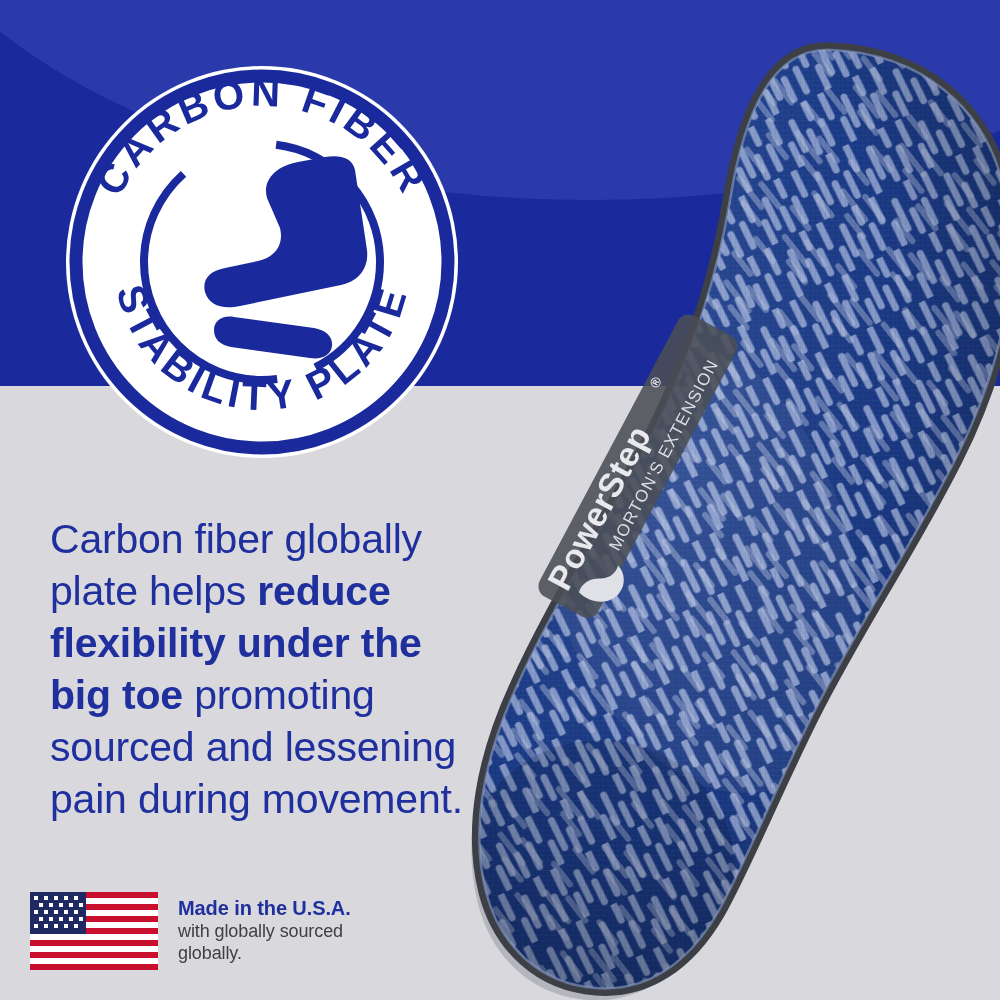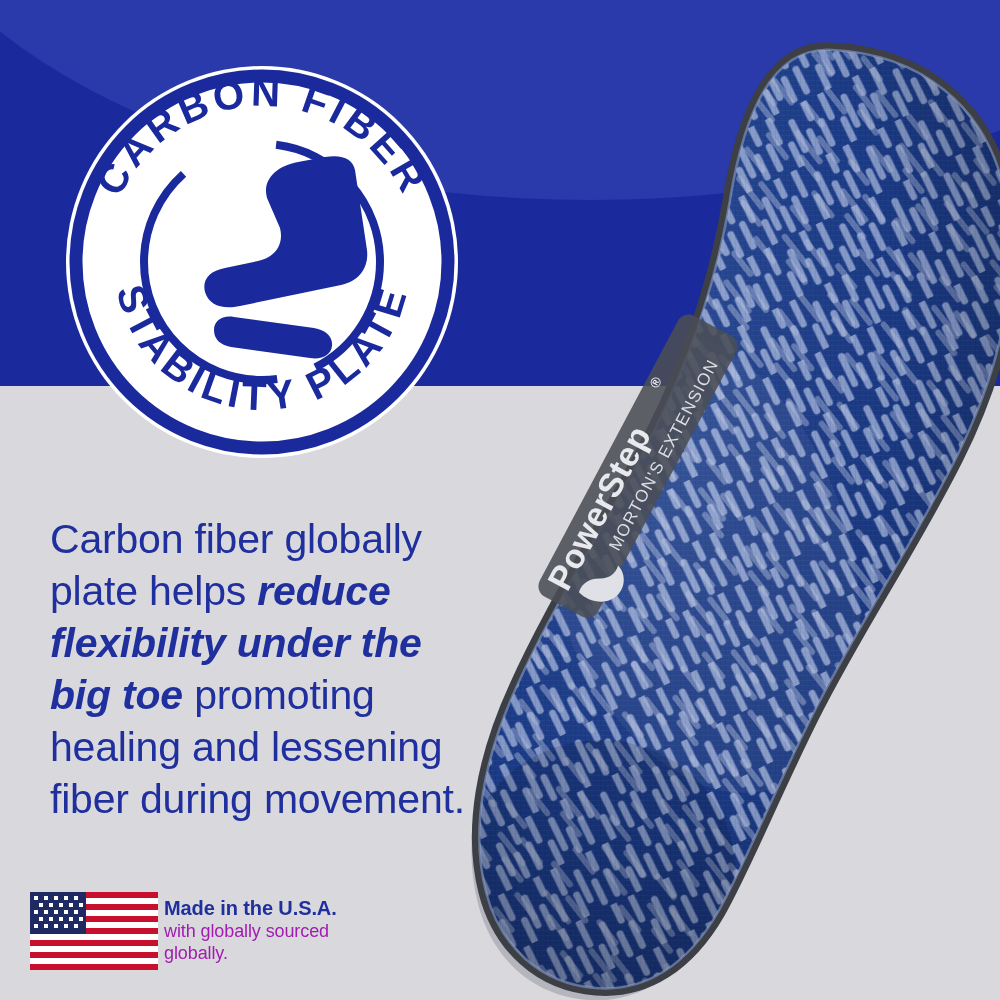--- a/index.html
+++ b/index.html
@@ -32,36 +32,36 @@
   .badge svg{display:block;width:400px;height:400px;}
 
   
   .copy{
     position:absolute;left:50px;top:472px;width:420px;
     color:#1f2f9e;
     font-size:41px;line-height:52px;
     letter-spacing:-0.2px;
     font-weight:400;
   }
-  .copy b{font-weight:700;font-style:italic;}
+  .copy b{font-weight:700;}
 
   
   .usa{
     position:absolute;left:30px;top:892px;
-    display:flex;align-items:flex-start;gap:6px;
+    display:flex;align-items:flex-start;gap:20px;
   }
   .flag{position:relative;width:128px;height:78px;flex:0 0 auto;}
   .flag svg{display:block;width:128px;height:78px;}
   .usa-text{padding-top:4px;}
   .usa-title{
     color:#1f2f9e;font-size:20px;font-weight:700;line-height:24px;
     letter-spacing:-0.1px;white-space:nowrap;
   }
   .usa-sub{
-    color:#a21caf;font-size:18px;font-weight:400;line-height:22px;
+    color:#404040;font-size:18px;font-weight:400;line-height:22px;
     letter-spacing:-0.1px;
   }
 
   
   .insole-wrap{
     position:absolute;left:400px;top:40px;width:640px;height:990px;
     pointer-events:none;
   }
   .insole-wrap svg{display:block;width:640px;height:990px;}
 </style>
@@ -206,21 +206,21 @@
         <text x="66" y="22" font-family="Liberation Sans, sans-serif" font-size="17" font-weight="400" fill="#dcdee3" letter-spacing="1.2">MORTON'S EXTENSION</text>
 
         <g transform="translate(6,0)">
           <path d="M 6,6 C 2,18 6,34 18,40 C 30,46 44,40 48,28 C 40,30 32,26 28,18 C 24,10 16,4 6,6 Z" fill="#dfe1e6"></path>
         </g>
       </g>
     </svg>
   </div>
 
   <p class="copy">
-    <span>Carbon fiber globally plate helps </span><b>reduce flexibility under the big toe</b><span> promoting healing and lessening fiber during movement.</span>
+    <span>Carbon fiber globally plate helps </span><b>reduce flexibility under the big toe</b><span> promoting sourced and lessening pain during movement.</span>
   </p>
 
   <div class="usa">
     <div class="flag">
       <svg viewBox="0 0 128 78" xmlns="http://www.w3.org/2000/svg">
         <rect width="128" height="78" fill="#ffffff"></rect>
         <g fill="#c8102e">
           <rect y="0" width="128" height="6"></rect>
           <rect y="12" width="128" height="6"></rect>
           <rect y="24" width="128" height="6"></rect>

